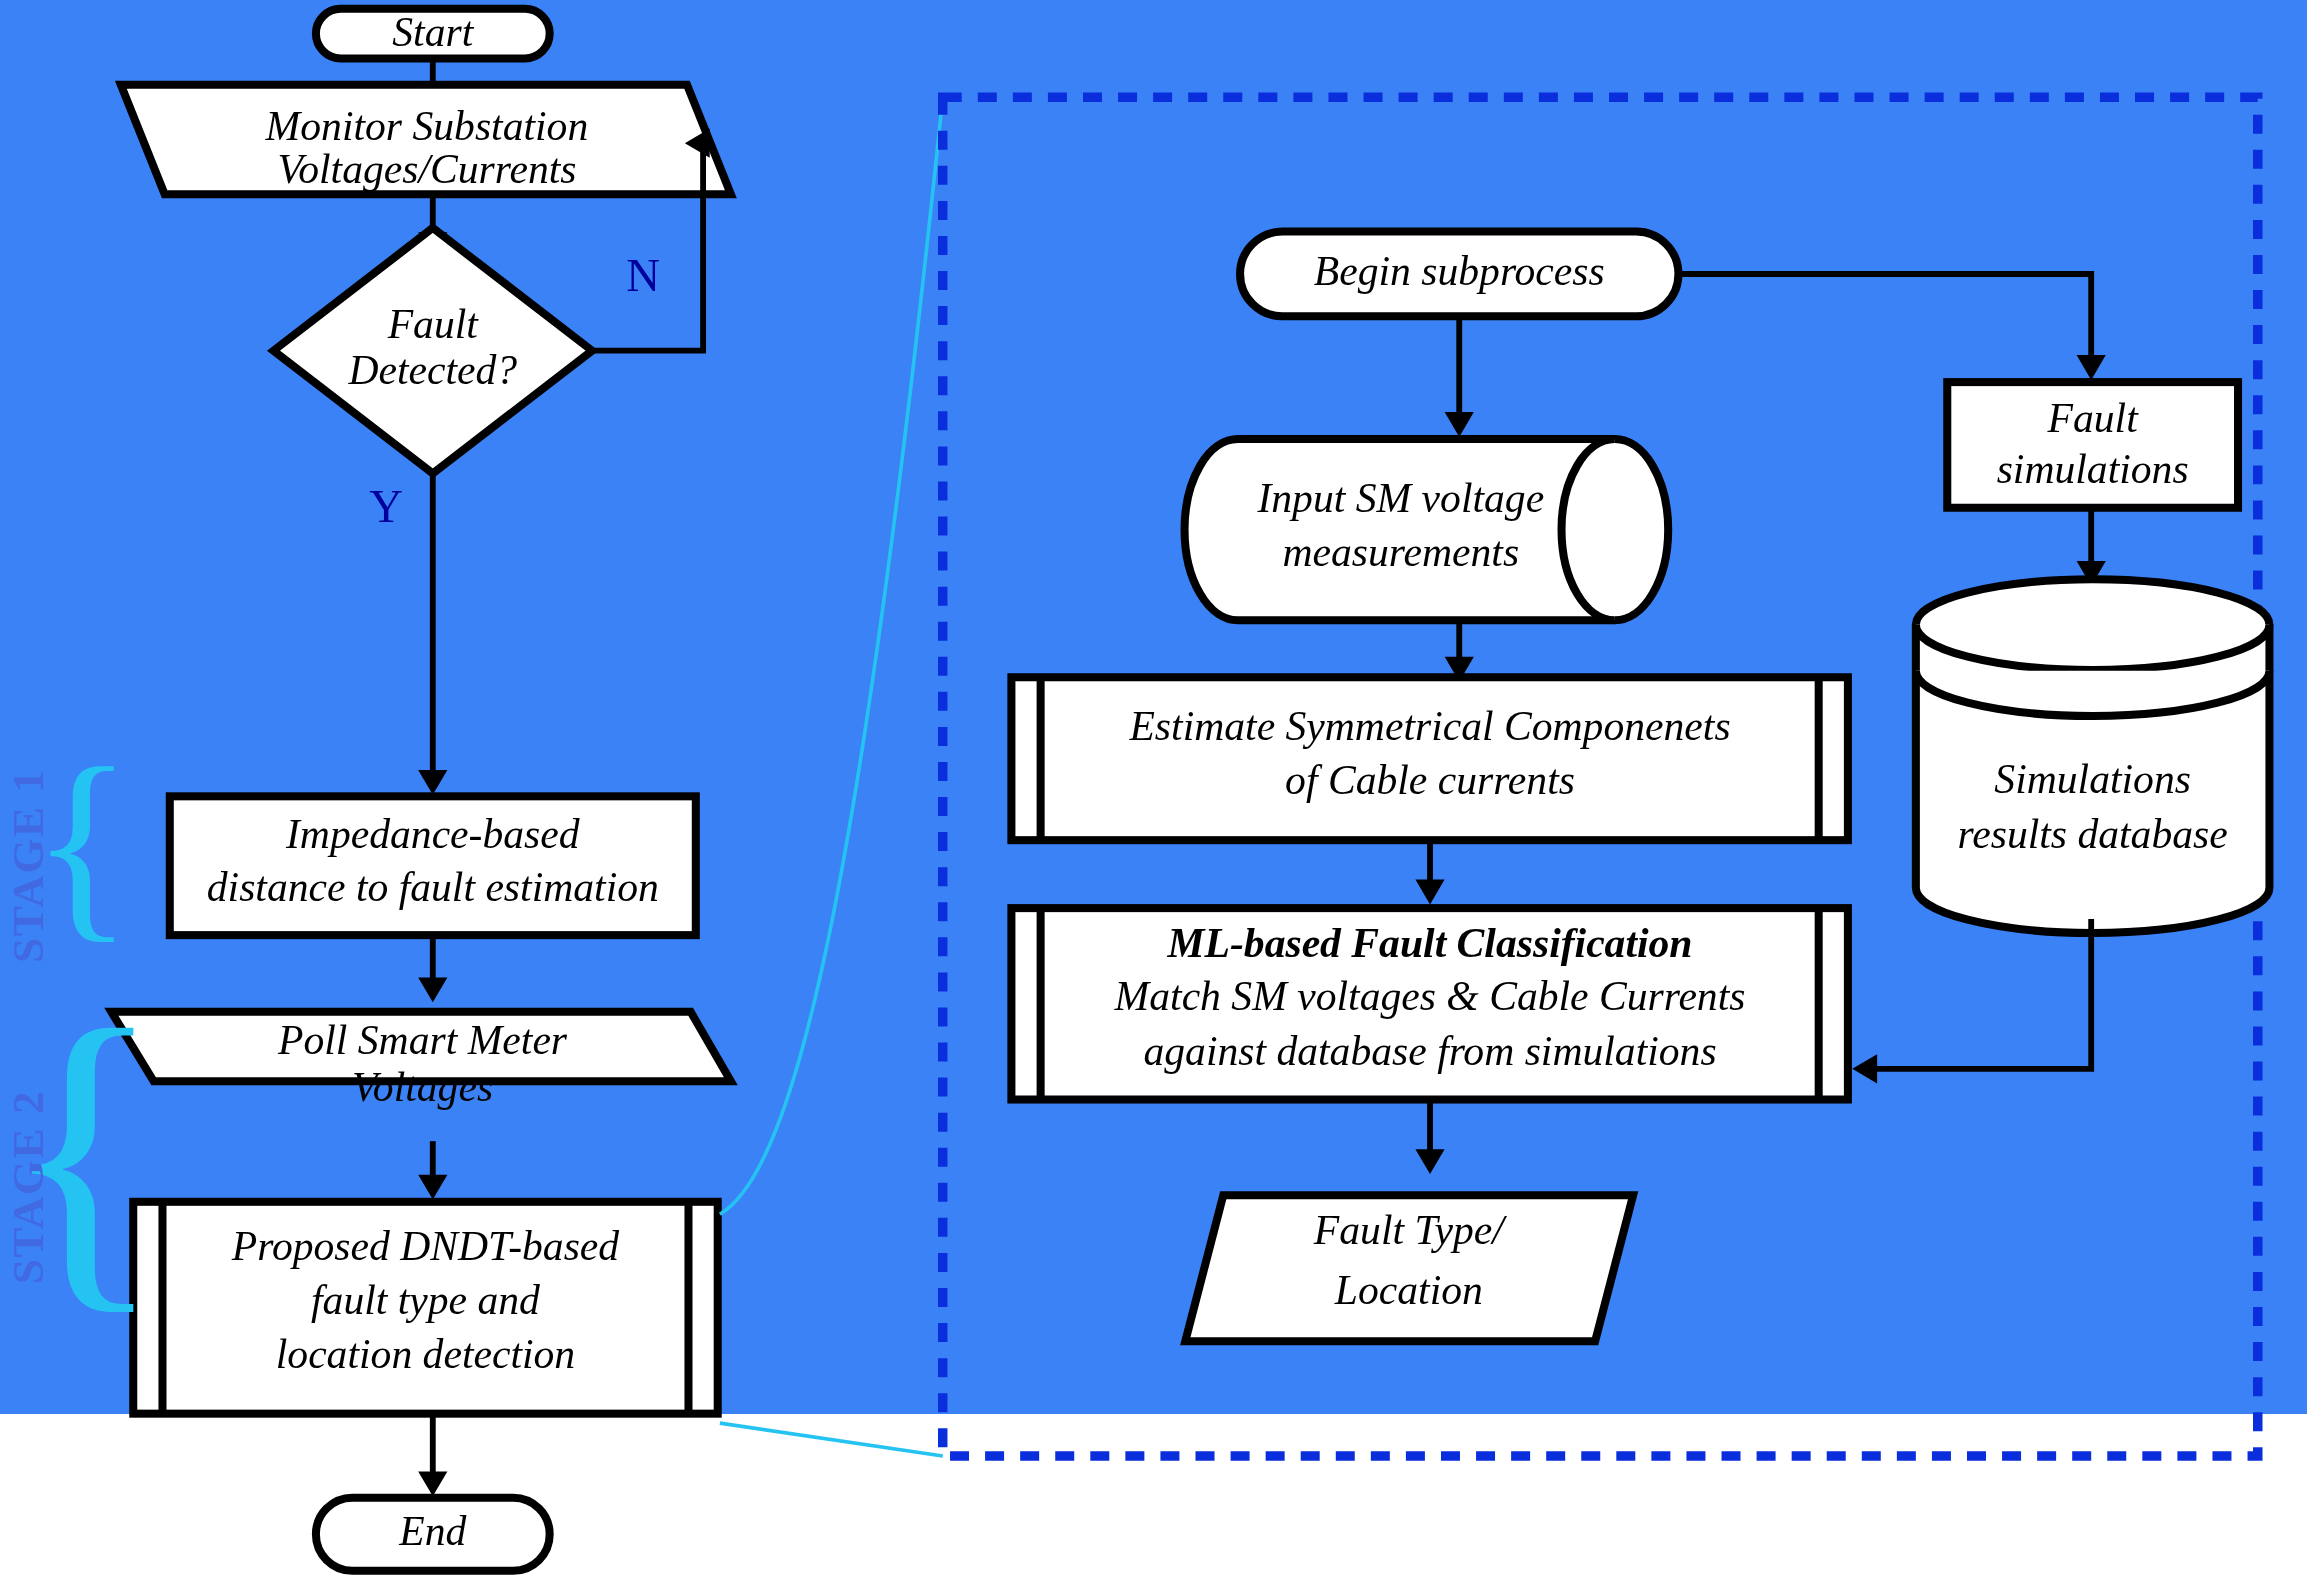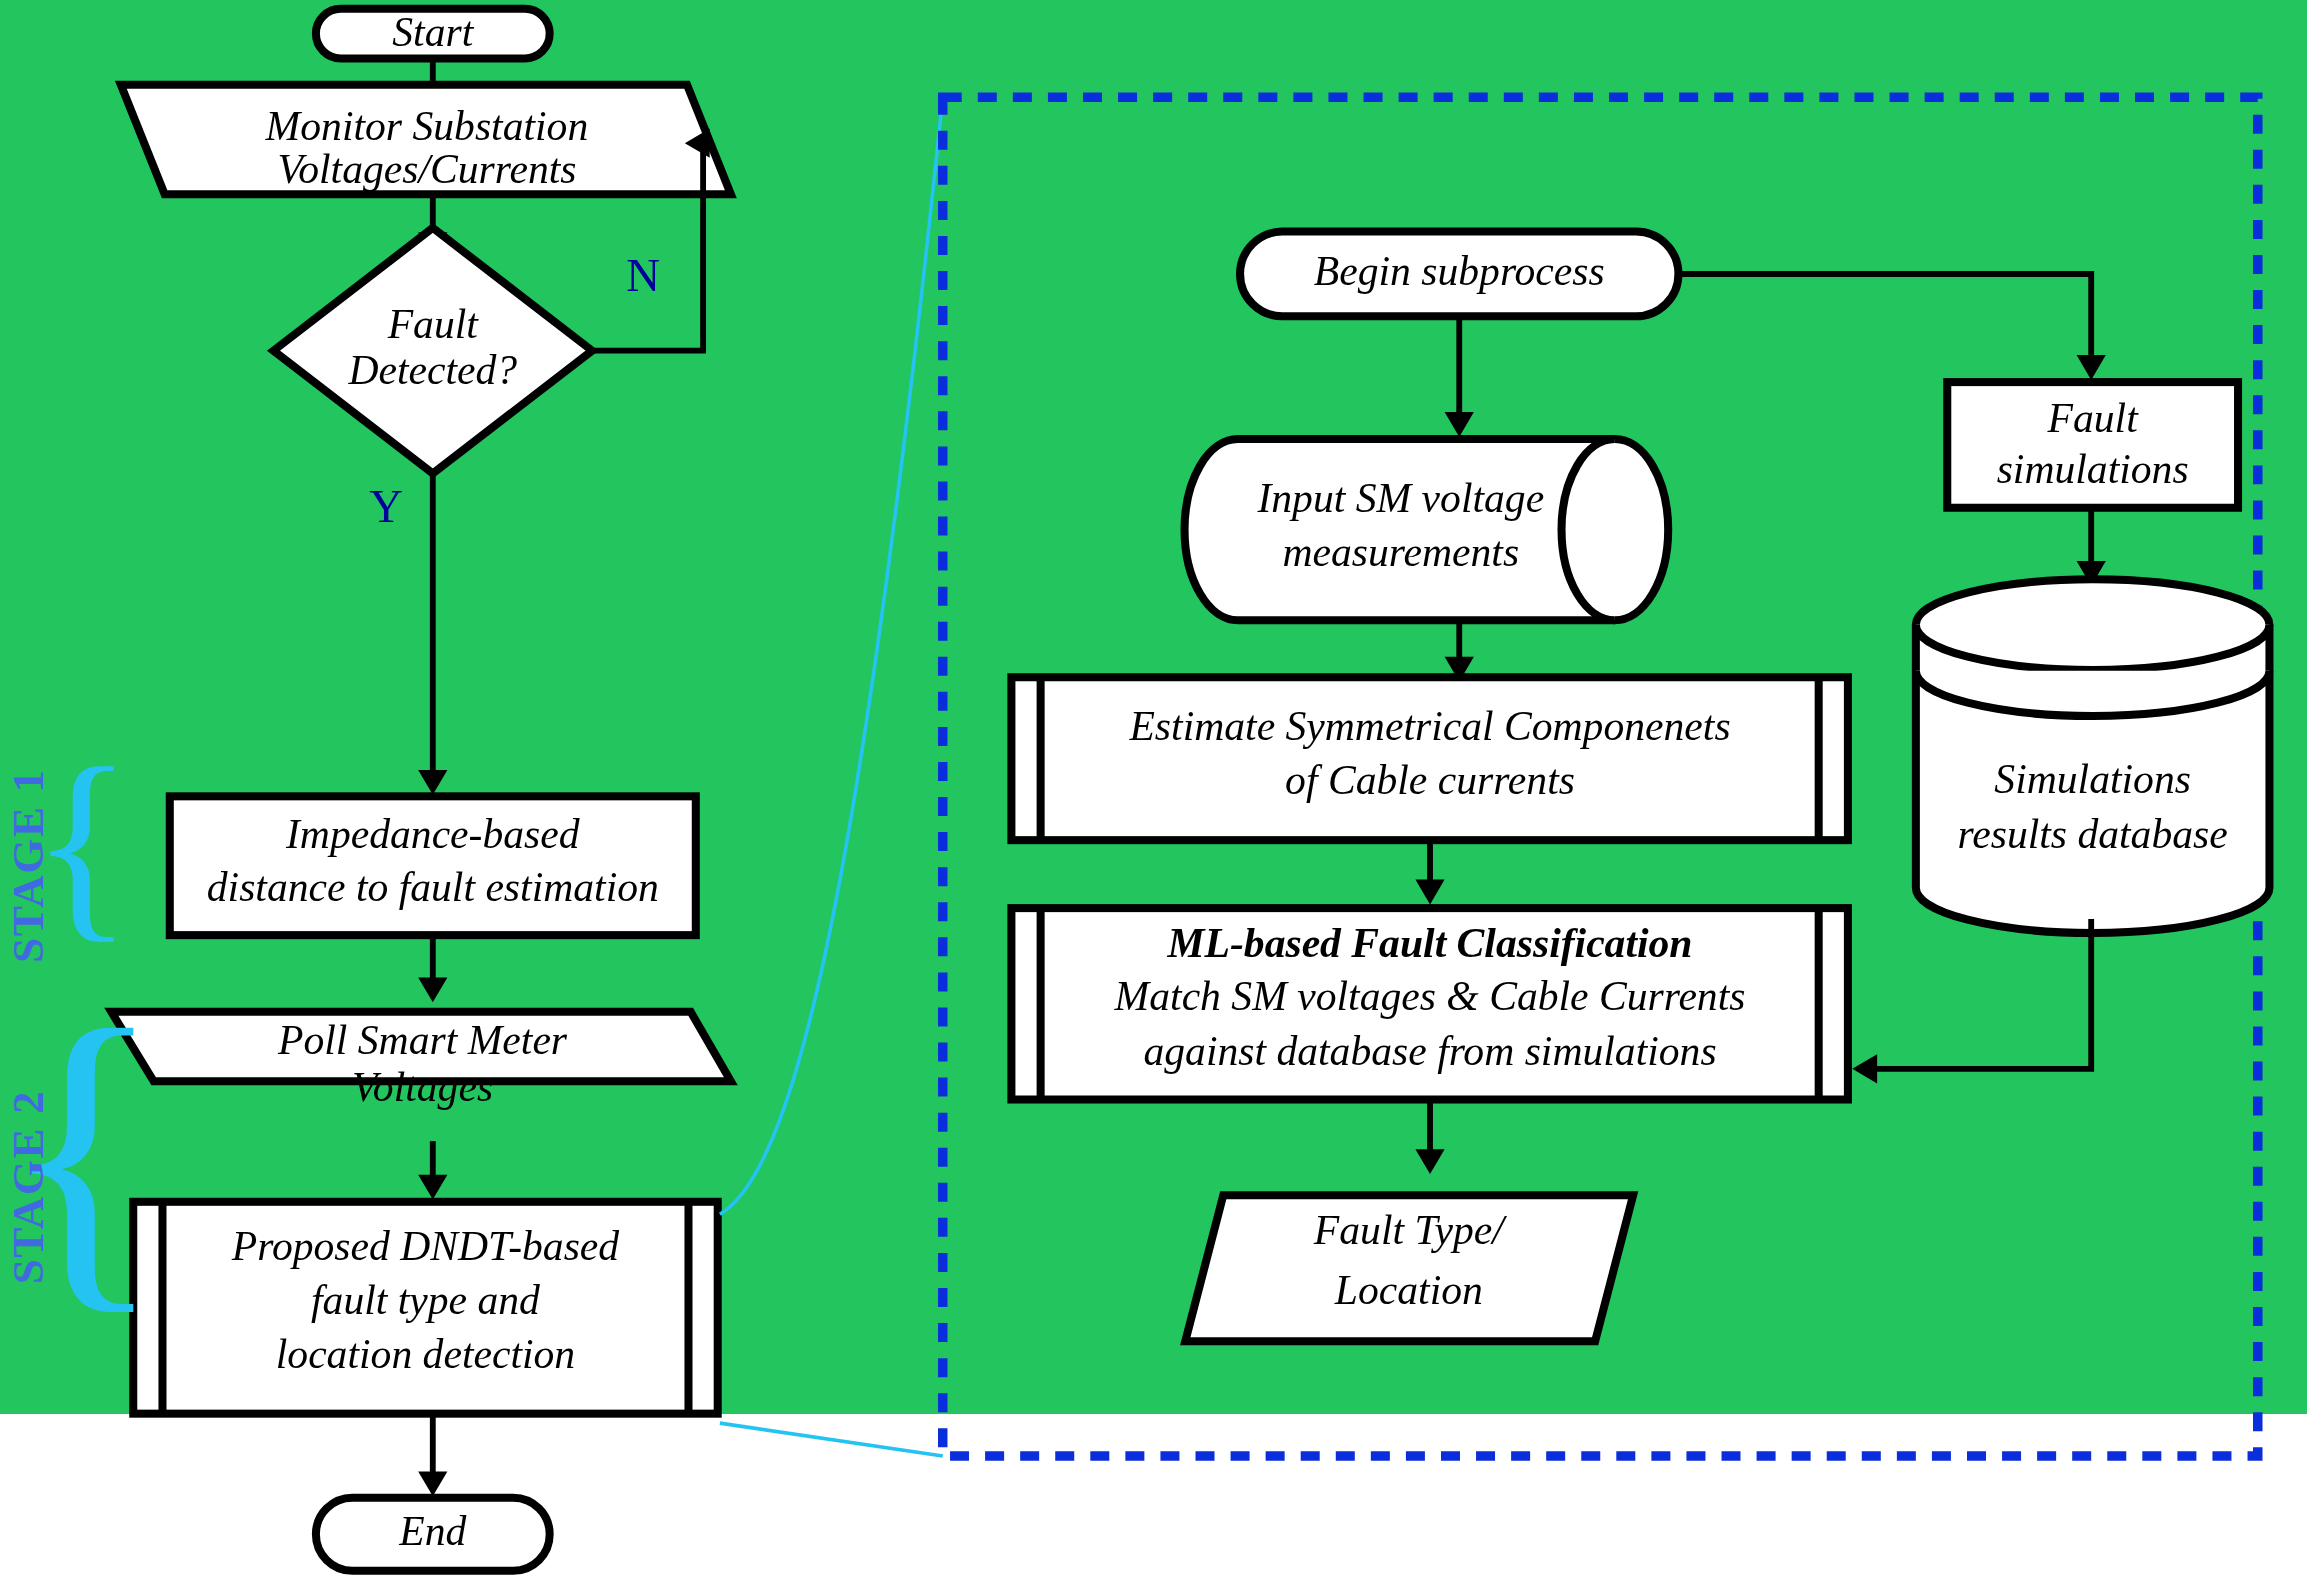--- a/index.html
+++ b/index.html
@@ -1,17 +1,17 @@
 <!DOCTYPE html>
 <html style="font-size:11.7px"><head>
 <meta charset="utf-8">
 <style>
   html,body{margin:0;padding:0;background:#ffffff;}
   body{width:2307px;height:1589px;overflow:hidden;font-family:"Liberation Serif",serif;}
-  #root{position:relative;width:2307px;height:1414px;background:#22c55e;}
+  #root{position:relative;width:2307px;height:1414px;background:#3b82f6;}
   svg{position:absolute;top:0;left:0;width:2307px;height:1589px;}
   .shape{fill:#ffffff;stroke:#000000;stroke-width:11;}
   .conn{fill:none;stroke:#000000;stroke-width:8;}
   .leader{fill:none;stroke:#25C3F2;stroke-width:5;}
   .panel{fill:none;stroke:#0A2EDB;stroke-width:13;stroke-dasharray:26 22;}
   text{font-family:"Liberation Serif",serif;font-style:italic;fill:#000;}
   .lbl{font-size:57px;text-anchor:middle;dominant-baseline:middle;}
   .lbl-b{font-size:57px;font-weight:bold;text-anchor:middle;dominant-baseline:middle;}
   .yn{font-family:"Liberation Serif",serif;font-style:normal;font-size:64px;fill:#00009B;text-anchor:middle;dominant-baseline:middle;}
   .stage{font-family:"Liberation Serif",serif;font-style:normal;font-weight:bold;font-size:62px;fill:#4169E1;letter-spacing:2px;}

